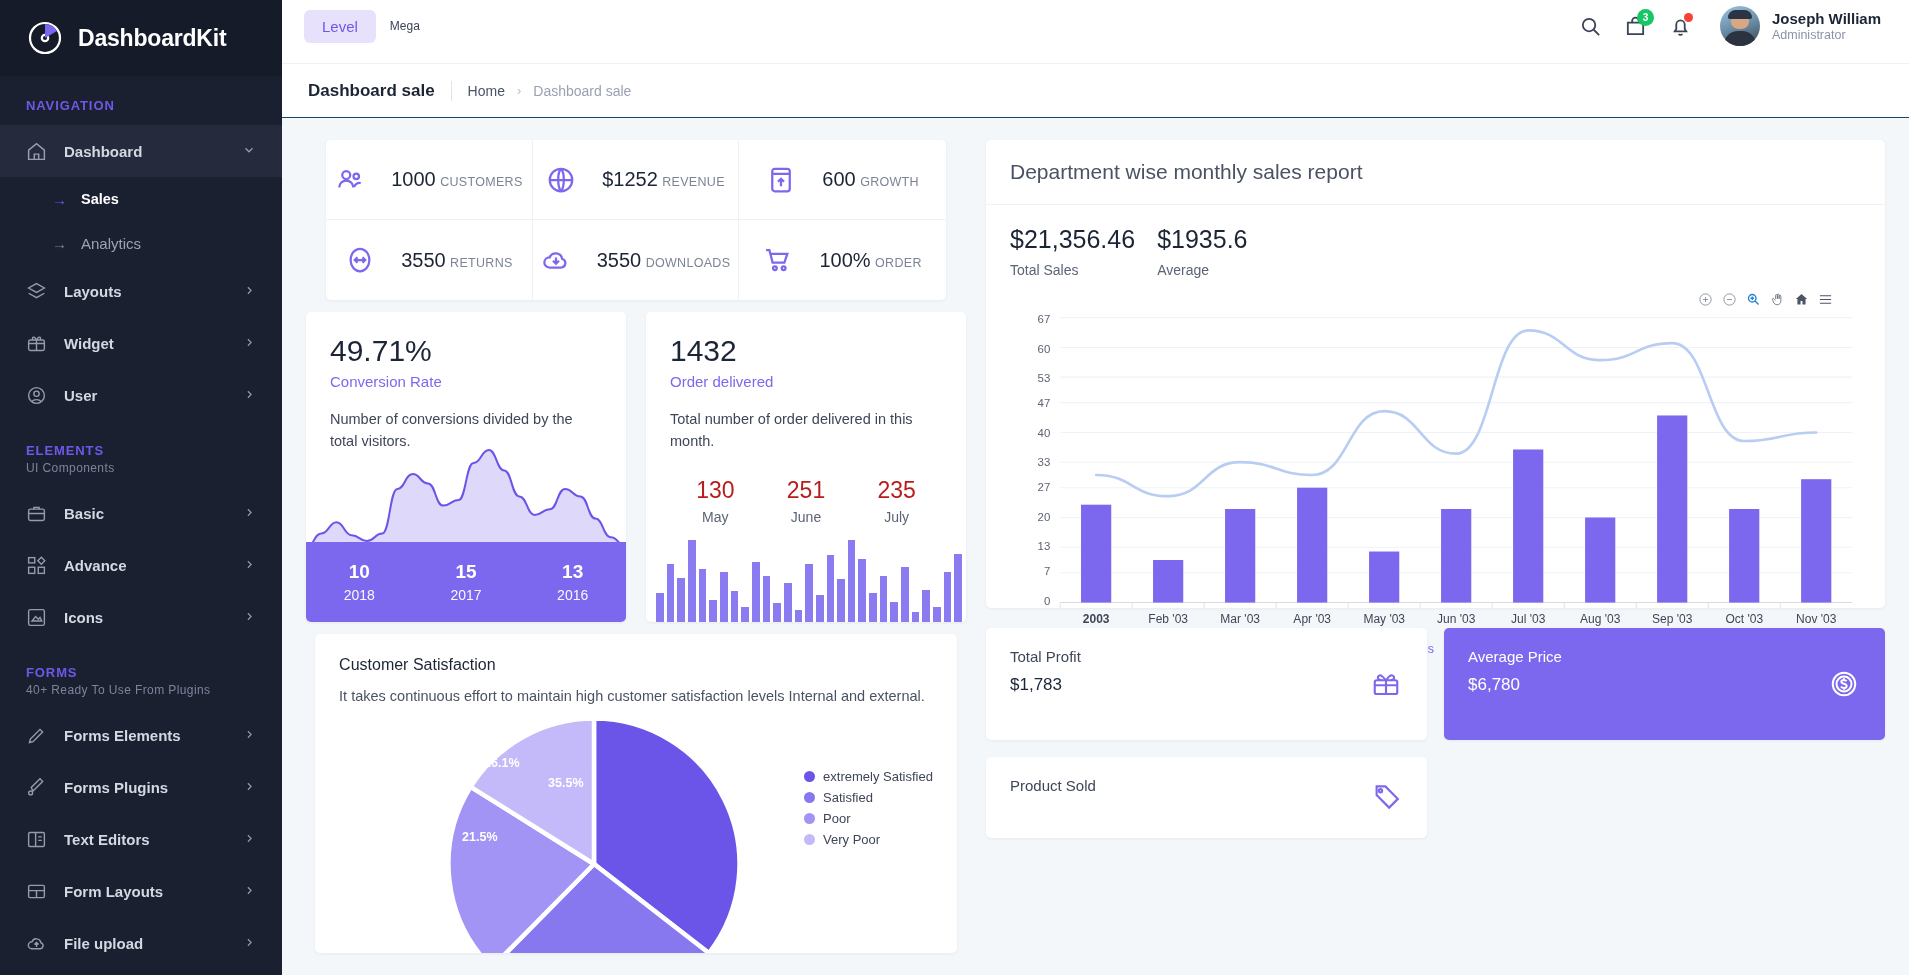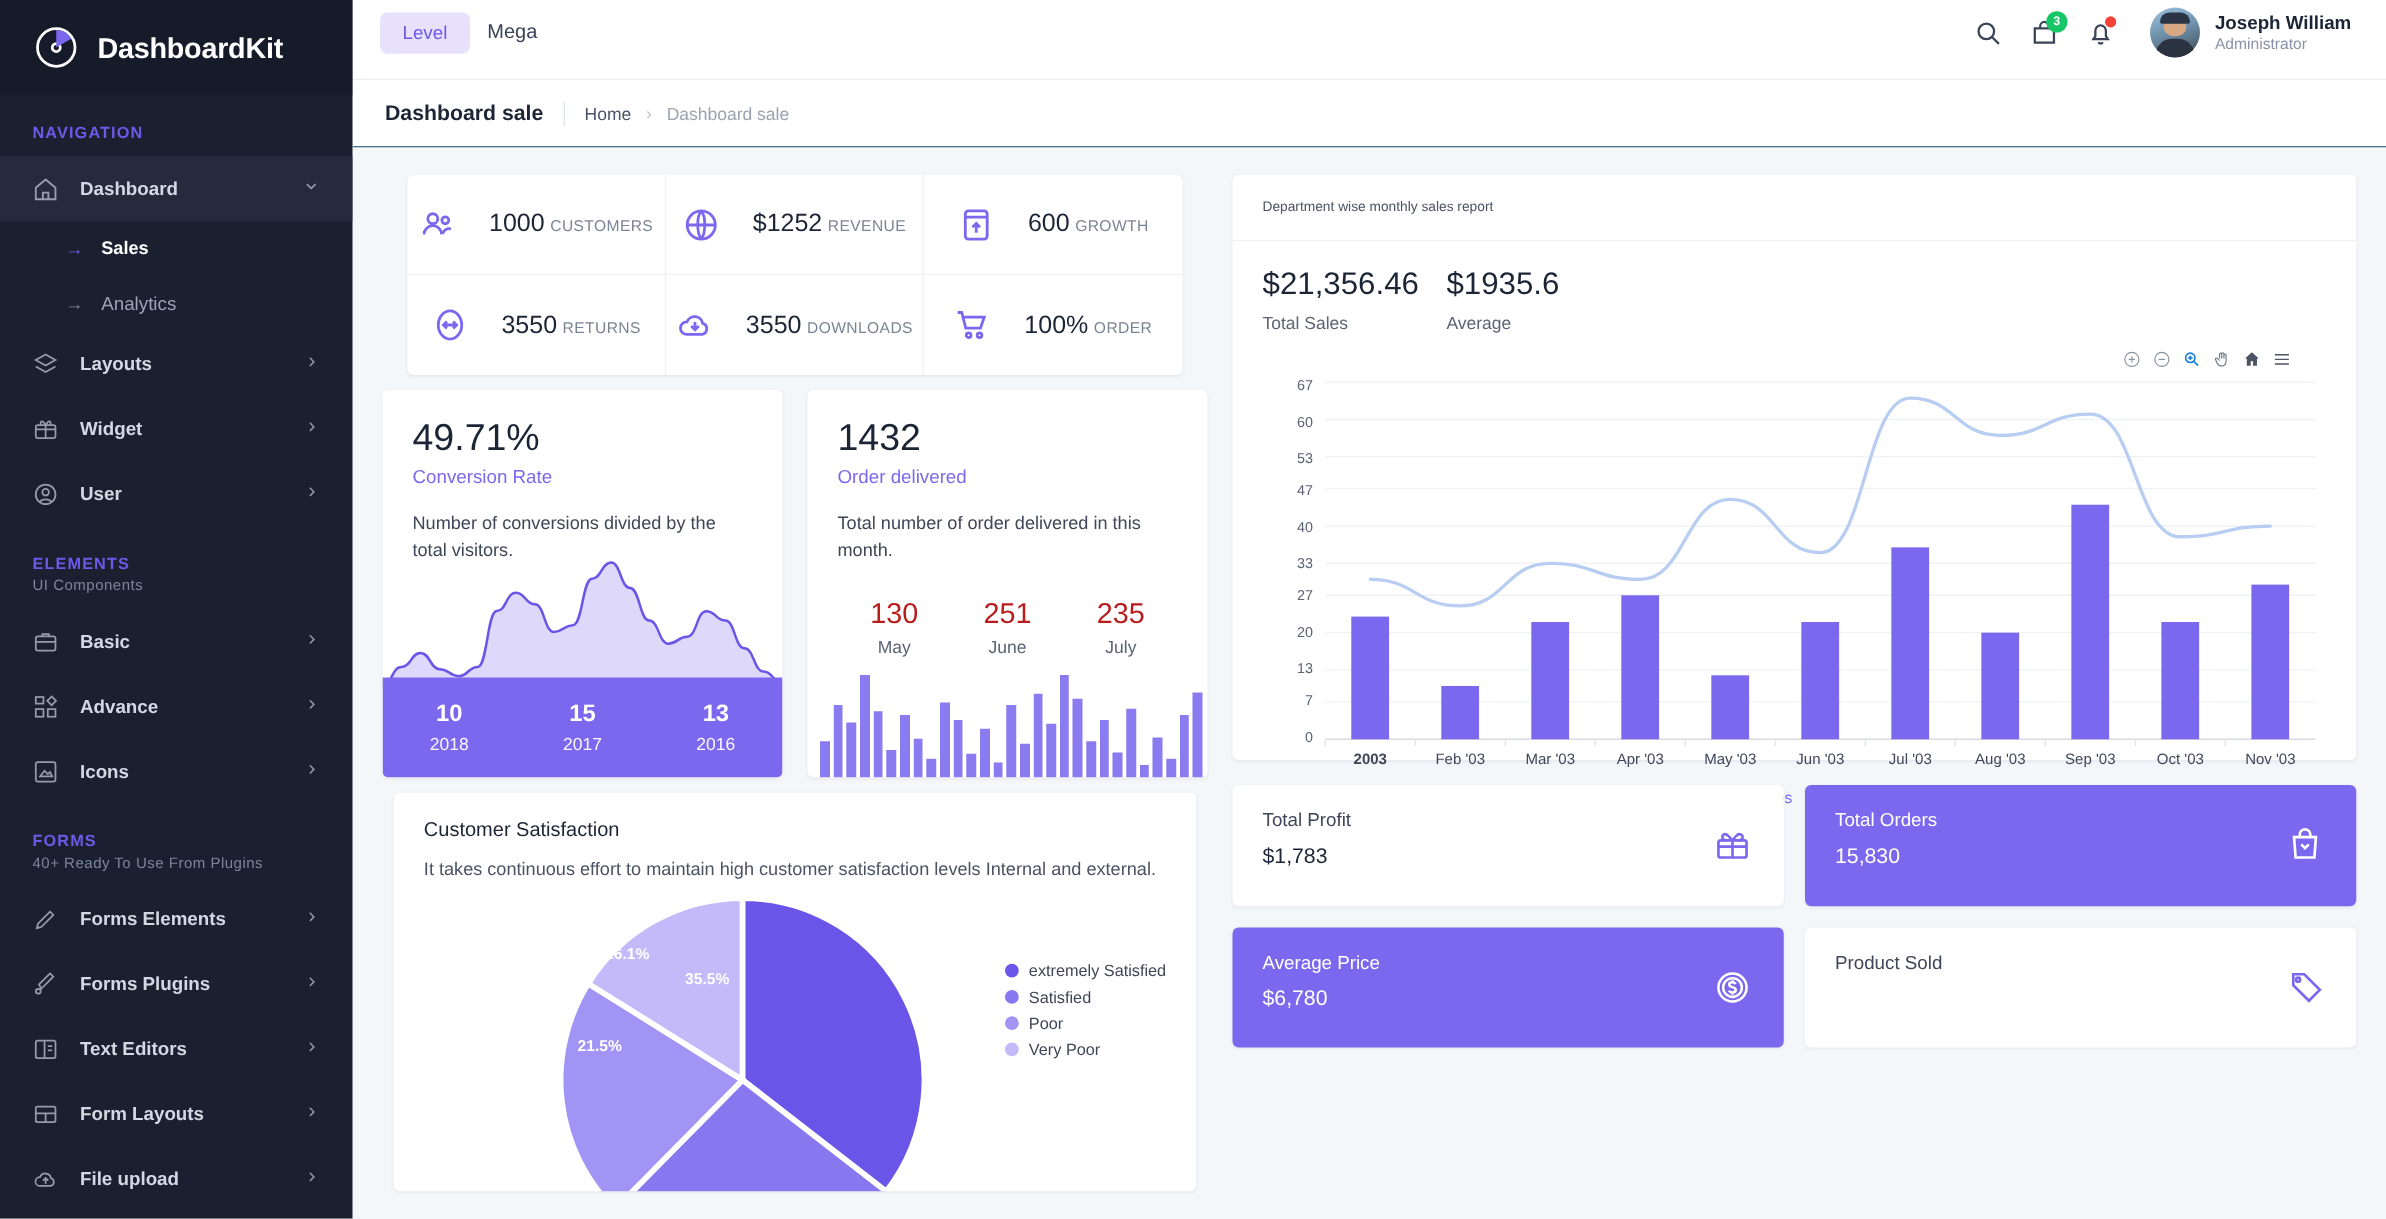--- a/index.html
+++ b/index.html
@@ -67,21 +67,21 @@
     padding: 0 28px 11px 22px;
     border-bottom: 1px solid #eef0f4;
     flex: none;
   }
   .tabchip {
     padding: 8px 18px; border-radius: 6px;
     font-size: 15px; color: #6e58e8; background: #e7e1fb;
     font-weight: normal; cursor:pointer;
   }
   .tabplain {
-    padding: 8px 14px; font-size: 16px; color: #3b4457; cursor:pointer;
+    padding: 8px 14px; font-size: 12px; color: #3b4457; cursor:pointer;
   }
   .topspacer { flex: 1; }
   .topicon { margin-left: 22px; position: relative; cursor:pointer; display:flex; }
   .badge {
     position: absolute; top: -6px; right: -7px;
     min-width: 17px; height: 17px; border-radius: 50%;
     background: #17c666; color:#fff; font-size:10px;
     display:flex; align-items:center; justify-content:center;
     font-weight:bold; padding: 0 3px;
   }
@@ -167,21 +167,21 @@
   .cs-body { display:flex; align-items:flex-start; margin-top:10px; }
   .pie-wrap { width:300px; height:190px; position:relative; margin-left:105px;}
   .pie-lbl { position:absolute; color:#fff; font-size:12.5px; font-weight:bold; }
   .cs-legend { margin-left:60px; margin-top:52px; }
   .lg-row { display:flex; align-items:center; gap:8px; height:21px; }
   .lg-dot { width:11px; height:11px; border-radius:50%; flex:none;}
   .lg-txt { font-size:13px; color:#3e4657;}
 
   
   .bigchart { height: 468px; display:flex; flex-direction:column; }
-  .bc-head { padding: 20px 24px; border-bottom:1px solid #eff1f5; font-size:11px; color:#4a5363;}
+  .bc-head { padding: 20px 24px; border-bottom:1px solid #eff1f5; font-size:21px; color:#4a5363;}
   .bc-body { padding: 20px 24px 4px 24px; flex:1; display:flex; flex-direction:column;}
   .bc-nums { display:flex; gap:22px; align-items:flex-start;}
   .bc-n .v { font-size:25px; color:#1c2536; line-height:1.15;}
   .bc-n .l { font-size:14px; color:#5b6374; margin-top:8px;}
   .bc-tools { display:flex; justify-content:flex-end; gap:9px; margin-top:14px; padding-right:28px; color:#7d8696;}
   .bc-tools span { cursor:pointer; display:flex; }
   .bc-plot { flex:1; position:relative; margin-top:4px;}
   .bc-legend { display:flex; justify-content:center; gap:18px; padding-bottom:10px;}
   .bc-legend .it { display:flex; align-items:center; gap:6px; font-size:12.5px; cursor:pointer;}
   .bc-legend .d { width:11px; height:11px; border-radius:50%;}
@@ -821,31 +821,20 @@
           <div class="k-v">$1,783</div>
           <span class="k-ic">
             <svg viewBox="0 0 24 24" fill="none" stroke="#7c68ee" stroke-width="1.7">
                 <rect x="3" y="9" width="18" height="11" rx="1.5"></rect>
                 <path d="M3 13h18M12 9v11"></path>
                 <path d="M8.5 9c-2 0-3-1-3-2.2S7 4.4 8.6 5.6 11.6 9 12 9c.4 0 1.4-2.2 3-3.4S18.5 5.6 18.5 6.8 17.5 9 15.5 9"></path>
               </svg>
           </span>
         </div>
 
-        <div class="kpi violet">
-          <div class="k-l">Total Orders</div>
-          <div class="k-v">15,830</div>
-          <span class="k-ic">
-            <svg viewBox="0 0 24 24" fill="none" stroke="#ffffff" stroke-width="1.7">
-                <path d="M5 7h14l-1 13H6z"></path>
-                <path d="M8.6 7V5.4A3.4 3.4 0 0 1 15.4 5.4V7"></path>
-                <path d="M9.6 11.6L12 14l2.4-2.4"></path>
-              </svg>
-          </span>
-        </div>
 
         <div class="kpi violet">
           <div class="k-l">Average Price</div>
           <div class="k-v">$6,780</div>
           <span class="k-ic">
             <svg viewBox="0 0 24 24" fill="none" stroke="#ffffff" stroke-width="1.6">
                 <circle cx="12" cy="12" r="9"></circle>
                 <circle cx="12" cy="12" r="6"></circle>
                 <path d="M14 9.8c-.5-.8-1.3-1.1-2.2-1.1-1.1 0-1.9.6-1.9 1.5 0 2.1 4.2 1 4.2 3.3 0 1-.9 1.7-2.1 1.7-1 0-1.9-.4-2.4-1.2M12 7.4v1.3M12 15.3v1.3"></path>
               </svg>

